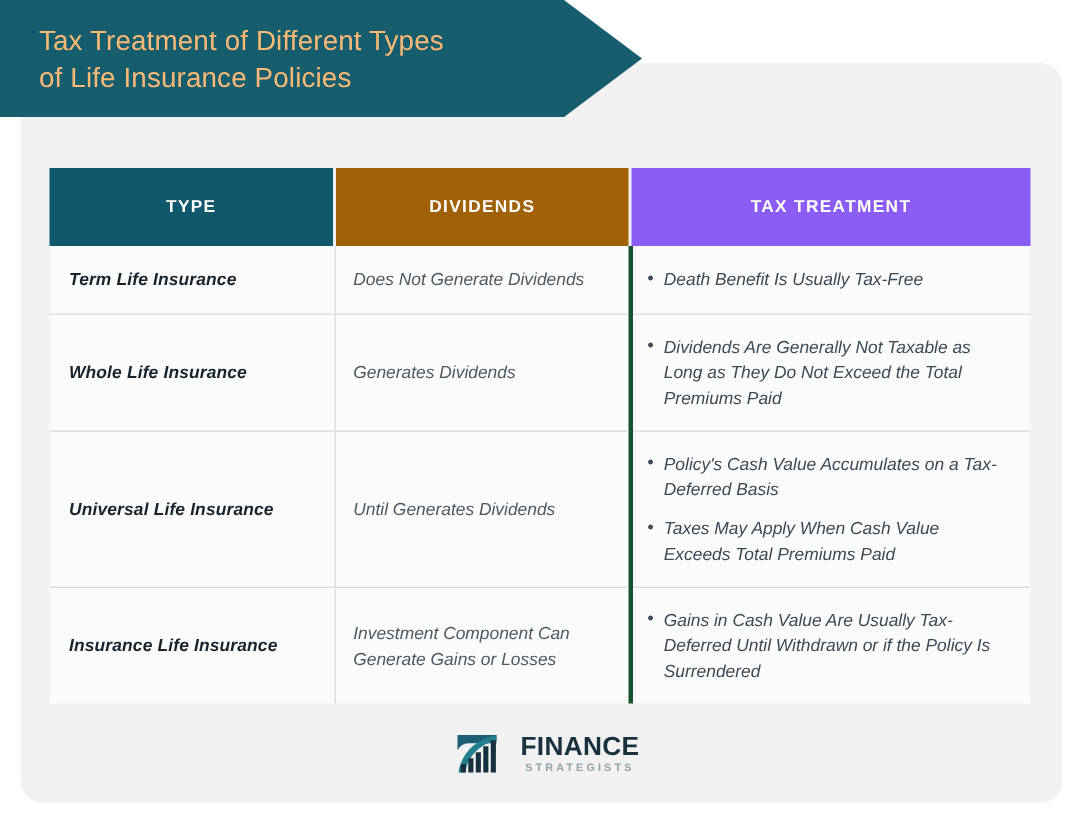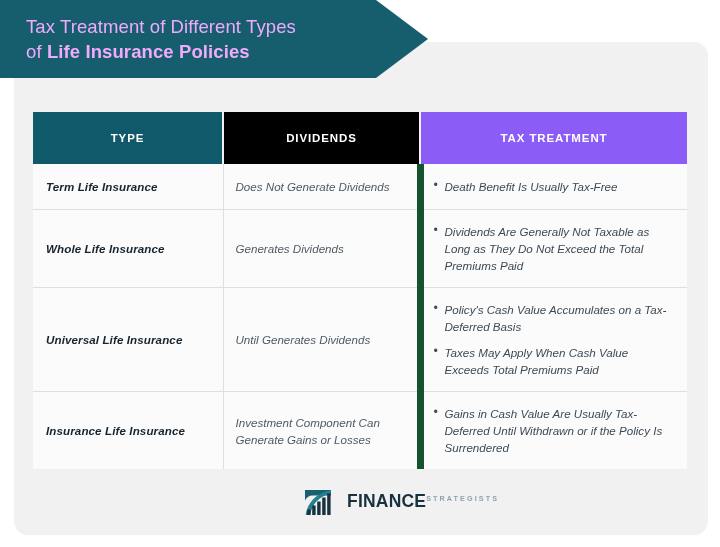--- a/index.html
+++ b/index.html
@@ -38,31 +38,31 @@
     width: 428px;
     height: 78px;
     background: #165d6e;
     -webkit-clip-path: polygon(0 0, 376px 0, 428px 39px, 376px 78px, 0 78px);
     clip-path: polygon(0 0, 376px 0, 428px 39px, 376px 78px, 0 78px);
     display: flex;
     align-items: center;
   }
 
   .banner-title {
-    color: #f0abfc;
+    color: #fdba74;
     font-size: 18.5px;
     line-height: 25px;
     font-weight: 400;
     letter-spacing: 0.1px;
     padding-left: 26px;
     padding-right: 40px;
     width: 100%;
   }
   .banner-title .ln { display: block; white-space: nowrap; }
-  .banner-title .strong { font-weight: 700; margin-top: 40px; }
+  .banner-title .strong { font-weight: 400; margin-top: 40px; }
 
   
   .table {
     position: absolute;
     left: 33px;
     top: 112px;
     width: 654px;
     border-collapse: collapse;
     table-layout: fixed;
   }
@@ -75,21 +75,21 @@
     height: 52px;
     color: #ffffff;
     font-size: 11.5px;
     font-weight: 700;
     letter-spacing: 0.9px;
     text-align: center;
     vertical-align: middle;
     margin-top: 33px;
   }
   .th-type      { background: #10596b; }
-  .th-dividends { background: #000000; }
+  .th-dividends { background: #a16207; }
   .th-tax       { background: #8b5cf6; }
   .th-dividends, .th-tax { border-left: 2px solid #f1f1f2; }
 
   .table td {
     background: #fbfbfc;
     vertical-align: middle;
     border-bottom: 1px solid #dddfe2;
     font-style: italic;
   }
   .table tr:last-child td { border-bottom: none; }
@@ -110,21 +110,21 @@
     padding: 14px 16px 14px 12px;
     border-left: 1px solid #dddfe2;
     margin-top: 25px;
   }
 
   .cell-tax {
     color: #3c4a55;
     font-size: 11.6px;
     line-height: 17px;
     padding: 13px 14px 13px 10px;
-    border-left: 7px solid #14532d;
+    border-left: 3px solid #14532d;
   }
 
   .bullets { list-style: none; }
   .bullets li {
     position: relative;
     padding-left: 11px;
     margin-bottom: 9px;
   }
   .bullets li:last-child { margin-bottom: 0; }
   .bullets li::before {
@@ -144,21 +144,21 @@
     top: 487px;
     display: flex;
     align-items: center;
     gap: 6px;
   }
   .logo-mark {
     width: 38px;
     height: 30px;
     display: block;
   }
-  .logo-text { display: flex; flex-direction: row; line-height: 1; text-align: center; }
+  .logo-text { display: flex; flex-direction: column; line-height: 1; text-align: center; }
   .logo-name {
     color: #17313f;
     font-size: 17.5px;
     font-weight: 700;
     letter-spacing: 0.2px;
   }
   .logo-sub {
     color: #8fa3ab;
     font-size: 7.2px;
     font-weight: 700;

